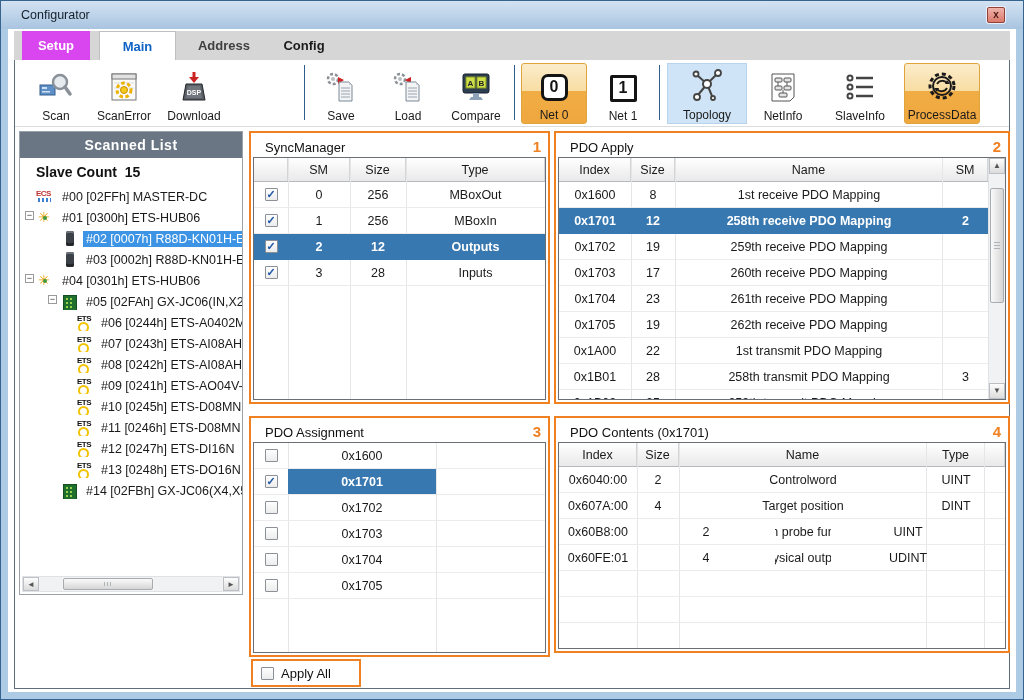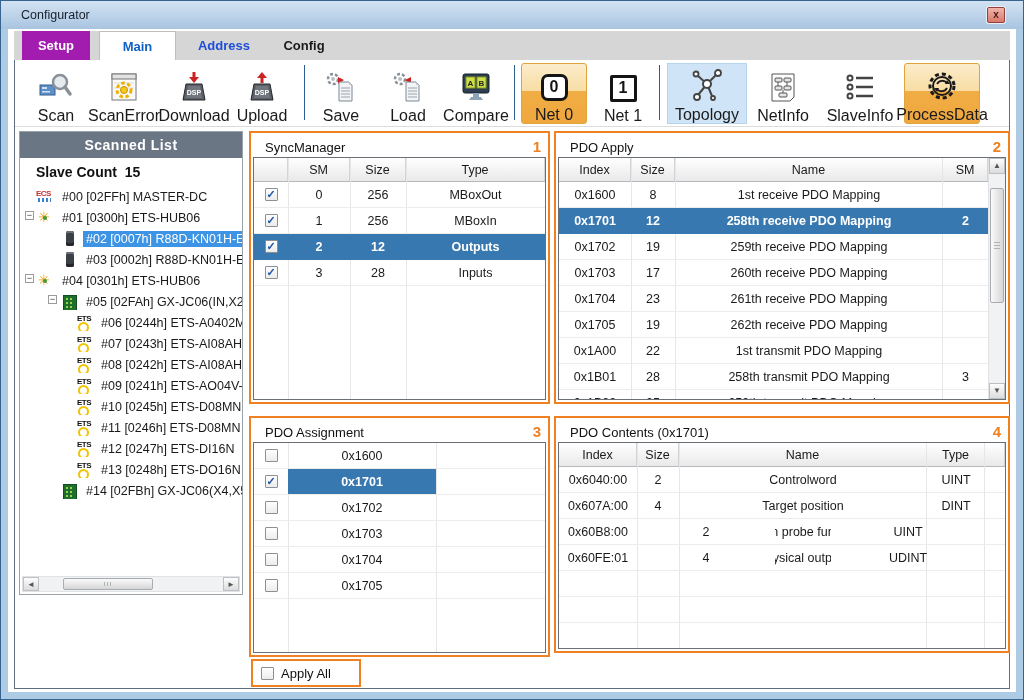--- a/index.html
+++ b/index.html
@@ -11,34 +11,34 @@
   .closebtn { position:absolute; right:18px; top:6px; width:18px; height:16px;
     background:linear-gradient(#f0b3aa,#d97a6c); border:1px solid #94403a; border-radius:2px;
     color:#4d1713; font-size:10px; font-weight:bold; text-align:center; line-height:14px;
     box-shadow:0 0 0 1px #e8eff6; cursor:pointer; }
   .client { position:absolute; left:7px; right:7px; top:28px; bottom:7px; background:#fff; }
 
   
   .tabstrip { position:absolute; left:6px; width:996px; top:2px; height:29px; background:#d6d6d6; }
   .tab { position:absolute; top:0; height:29px; display:flex; align-items:center; justify-content:center;
     font-size:13px; cursor:pointer; }
-  .tab-setup { left:8px; width:68px; background:#a21caf; color:#fff; font-weight:bold; }
+  .tab-setup { left:8px; width:68px; background:#d946ef; color:#fff; font-weight:bold; }
   .tab-main  { left:85px; width:77px; background:#fff; color:#0e62c5; font-weight:bold; border:1px solid #bfbfbf; border-bottom:none; }
-  .tab-address { left:170px; width:80px; color:#1d4ed8; font-weight:bold; }
+  .tab-address { left:170px; width:80px; color:#404040; font-weight:bold; }
   .tab-config  { left:255px; width:70px; color:#1a1a1a; font-weight:bold; }
 
   .tabpage { position:absolute; left:6px; width:996px; top:31px; height:629px; background:#fff;
     border:1px solid #5f6e7c; border-top:none; }
 
   
   .toolbar { position:absolute; left:0; right:0; top:0; height:67px; background:#fff; border-bottom:1px solid #dcdcdc; }
   .tbtn { position:absolute; top:3px; width:68px; height:61px; display:flex; flex-direction:column;
     align-items:center; justify-content:flex-end; cursor:pointer; }
   .tbtn .ticonbox { height:40px; display:flex; align-items:center; justify-content:center; }
-  .tbtn .tlbl { font-size:16px; color:#1a1a1a; line-height:16px; white-space:nowrap; }
+  .tbtn .tlbl { font-size:12px; color:#1a1a1a; line-height:16px; white-space:nowrap; }
   .tbtn.boxed { border:1px solid #e0a43c; border-radius:3px;
     background:linear-gradient(#fbeccb 0%, #f8dda4 45%, #f1ad45 46%, #efa73e 100%); }
   .tbtn.bluebox { border:1px solid #b6d4ee; background:#cfe4f6; }
   .tsep { position:absolute; top:5px; height:55px; width:1px; background:#2e5e8e; }
   .netnum { width:27px; height:27px; border:3px solid #141414; font-size:16px; font-weight:800;
     display:flex; align-items:center; justify-content:center; color:#141414; background:#fff; }
   .r7 { border-radius:7px; } .r2 { border-radius:2px; }
 
   
   .leftpanel { position:absolute; left:4px; top:71px; width:224px; height:464px; border:1px solid #9aa2aa; background:#fff; }
@@ -182,32 +182,20 @@
               <rect x="16.5" y="2" width="3" height="5" fill="#cc2222"></rect>
               <polygon points="13,7 23,7 18,13" fill="#cc2222"></polygon>
               <path d="M10 14 L26 14 L29 30 L7 30 Z" fill="#5a5f66" stroke="#23262a"></path>
               <path d="M12 16 L24 16 L26 28 L10 28 Z" fill="#71767e"></path>
               <text x="18" y="25" font-size="7" font-weight="bold" fill="#fff" text-anchor="middle">DSP</text>
             </svg>
           </span>
           <span class="tlbl">Download</span>
         </div>
 
-        <div class="tbtn" style="left:213px">
-          <span class="ticonbox">
-            <svg width="36" height="36" viewBox="0 0 36 36">
-              <polygon points="13,8 23,8 18,2" fill="#cc2222"></polygon>
-              <rect x="16.5" y="8" width="3" height="5" fill="#cc2222"></rect>
-              <path d="M10 14 L26 14 L29 30 L7 30 Z" fill="#5a5f66" stroke="#23262a"></path>
-              <path d="M12 16 L24 16 L26 28 L10 28 Z" fill="#71767e"></path>
-              <text x="18" y="25" font-size="7" font-weight="bold" fill="#fff" text-anchor="middle">DSP</text>
-            </svg>
-          </span>
-          <span class="tlbl">Upload</span>
-        </div>
 
         <div class="tsep" style="left:289px"></div>
 
         <div class="tbtn" style="left:292px">
           <span class="ticonbox">
             <svg width="36" height="36" viewBox="0 0 36 36">
               <circle cx="10" cy="9" r="5" fill="none" stroke="#8d9299" stroke-width="2.5" stroke-dasharray="3 2"></circle>
               <circle cx="10" cy="9" r="2" fill="#b9bec5"></circle>
               <polygon points="15,7 21,10 15,14" fill="#cc2222"></polygon>
               <path d="M16 12 L26 12 L29 15 L29 31 L16 31 Z" fill="#f2f4f6" stroke="#7b8896"></path>

